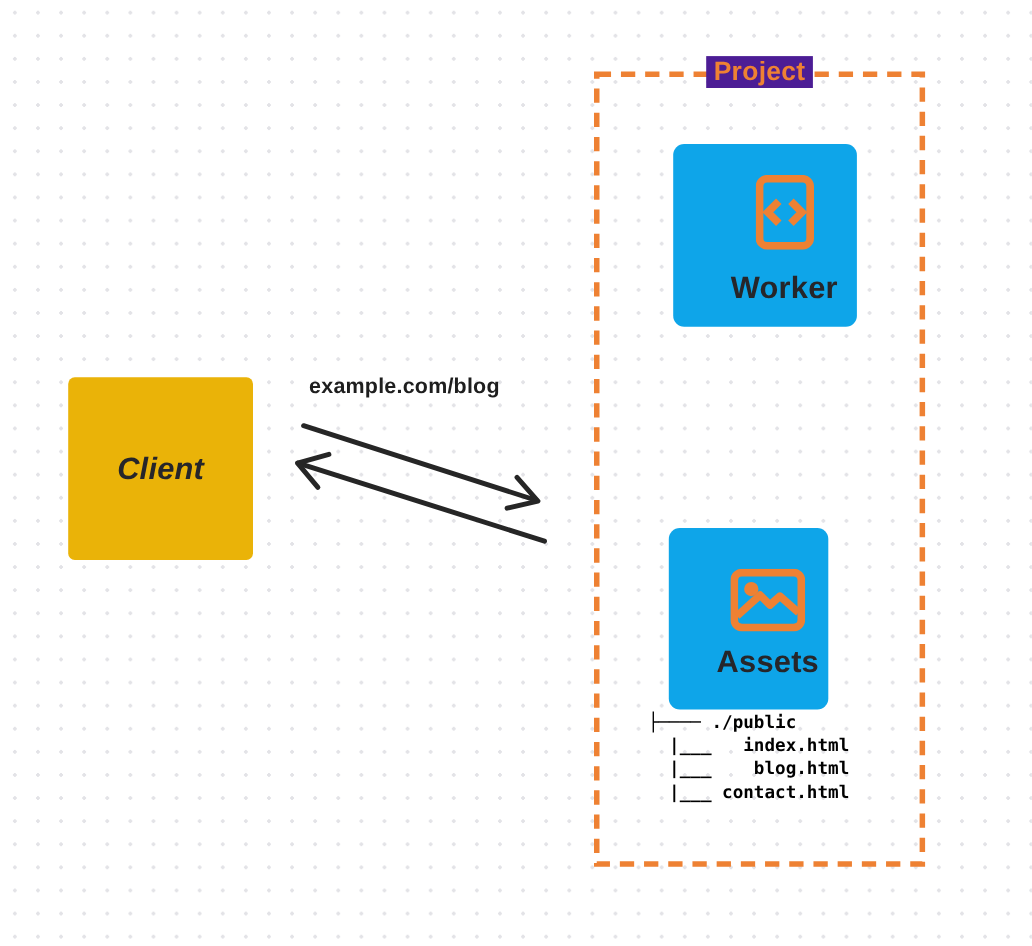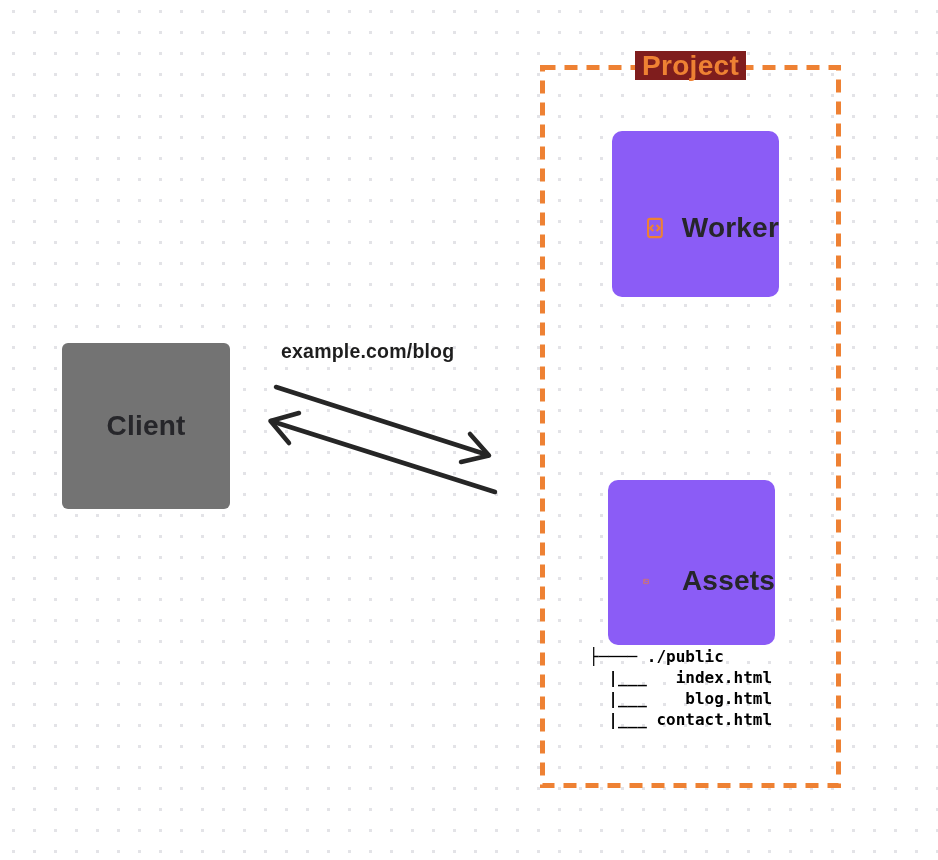--- a/index.html
+++ b/index.html
@@ -7,42 +7,42 @@
     width:938px;height:860px;position:relative;overflow:hidden;
     font-family:"Liberation Sans",sans-serif;
     background-color:#ffffff;
     background-image:radial-gradient(circle,#e3e3e7 1.5px,transparent 1.6px);
     background-size:21px 21px;
     background-position:3px 1px;
   }
   .layer-svg{position:absolute;left:0;top:0;width:938px;height:860px;z-index:1;pointer-events:none;}
   .client-card{
     position:absolute;left:62px;top:343px;width:168px;height:166px;
-    background:#737373;border-radius:6px;
-    display:flex;align-items:center;justify-content:center;z-index:2;
+    background:#eab308;border-radius:6px;
+    display:flex;align-items:center;justify-content:center;z-index:2;font-style:italic;
   }
   .client-card .node-label{font-size:28px;font-weight:700;color:#26262a;letter-spacing:.2px;}
   .url-label{
     position:absolute;left:281px;top:340px;z-index:2;
     font-size:19.5px;font-weight:700;color:#1e1e1e;letter-spacing:.2px;text-align:center;
   }
   .project-label-wrap{
     position:absolute;left:540px;top:51px;width:301px;text-align:center;z-index:3;
   }
   .project-label-wrap .proj-text{
-    display:inline-block;background:#7f1d1d;padding:0 7px;
-    font-size:28px;font-weight:700;color:#ee8133;letter-spacing:.3px;line-height:29px;
+    display:inline-block;background:#4c1d95;padding:0 7px;
+    font-size:24px;font-weight:700;color:#ee8133;letter-spacing:.3px;line-height:29px;
   }
   .card{
-    position:absolute;border-radius:10px;background:#8b5cf6;
-    display:flex;flex-direction:row;align-items:center;
+    position:absolute;border-radius:10px;background:#0ea5e9;
+    display:flex;flex-direction:column;align-items:center;
     box-sizing:border-box;z-index:2;padding-left:35px;
   }
   .worker-card{left:612px;top:131px;width:167px;height:166px;padding-top:28px;gap:19px;}
-  .assets-card{left:608px;top:480px;width:167px;height:165px;padding-top:37px;gap:33px;align-items:center;}
+  .assets-card{left:608px;top:480px;width:145px;height:165px;padding-top:37px;gap:12px;align-items:center;}
   .card .node-label{font-size:28px;font-weight:700;color:#26262a;letter-spacing:.2px;}
   .tree{
     position:absolute;left:589px;top:646px;margin:0;z-index:2;
     font-family:"DejaVu Sans Mono","Liberation Mono",monospace;
     font-size:16px;line-height:21px;font-weight:700;color:#000000;white-space:pre;
   }
 </style>
 </head>
 <body>
 

